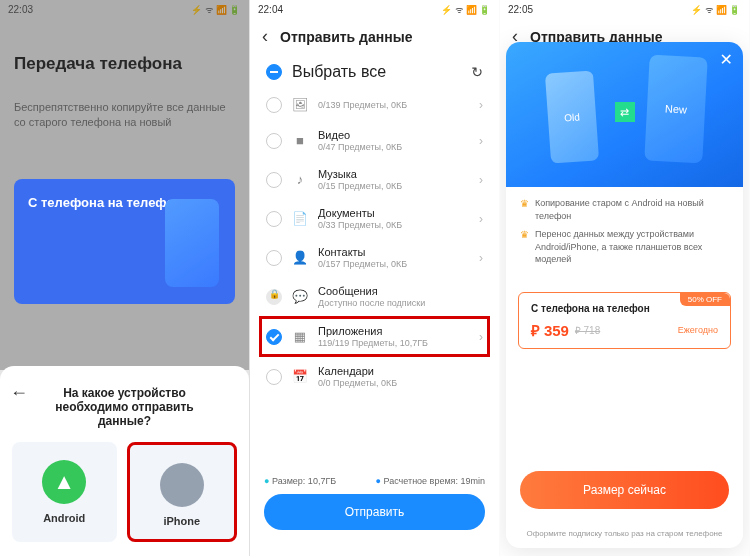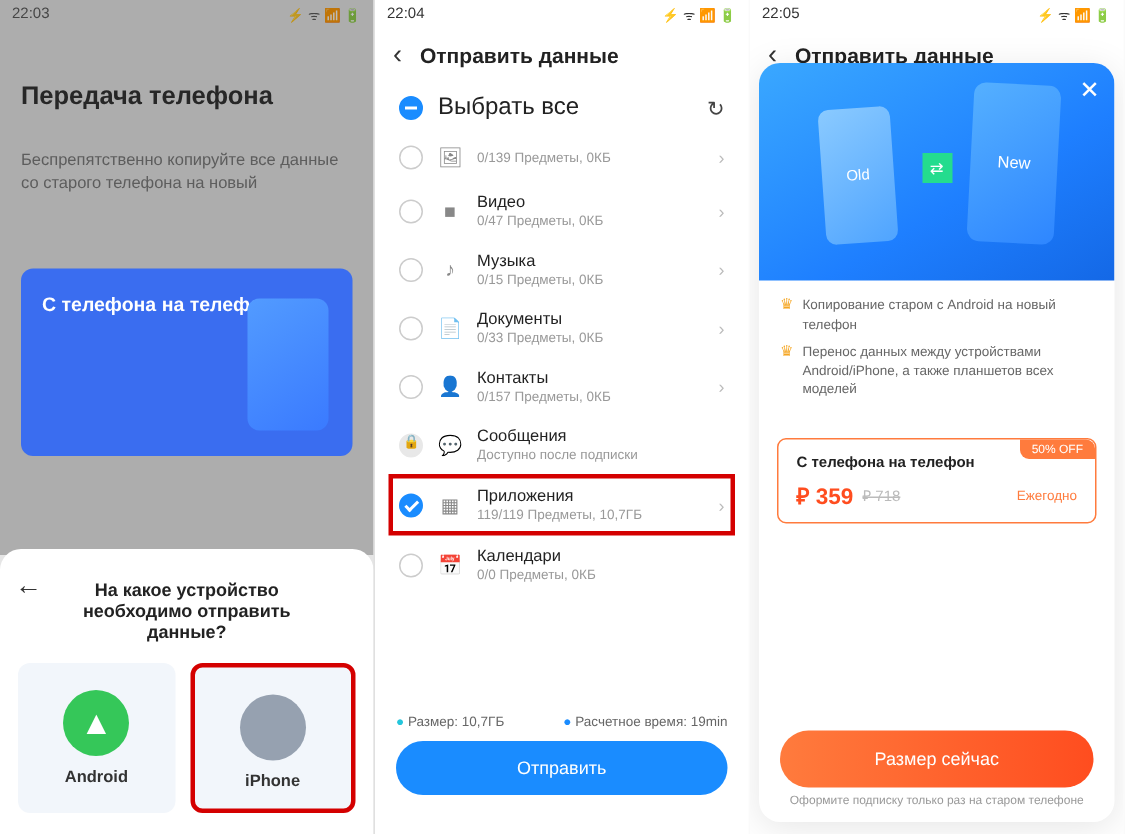--- a/index.html
+++ b/index.html
@@ -71,21 +71,21 @@
 .feat-ic{color:#f5a623;font-size:10px;flex-shrink:0}
 .price-box{border:1.5px solid #ff7b3d;border-radius:6px;margin:10px 12px;padding:10px 12px 8px;position:relative}
 .badge{position:absolute;right:0;top:0;background:#ff7b3d;color:#fff;font-size:8px;padding:2px 8px;border-radius:0 6px 0 6px}
 .price-title{font-size:10px;font-weight:700;color:#222;margin-bottom:6px}
 .price-line{display:flex;align-items:center;gap:6px}
 .price-cur{color:#ff4d1f;font-size:15px;font-weight:700}
 .price-old{color:#bbb;font-size:10px;text-decoration:line-through}
 .price-period{margin-left:auto;font-size:9px;color:#ff7b3d}
 .promo-footer{position:absolute;bottom:0;left:0;right:0;padding:10px 14px}
 .buy-btn{background:linear-gradient(90deg,#ff7b3d,#ff4d1f);color:#fff;text-align:center;padding:12px;border-radius:22px;font-size:12px;font-weight:500}
-.promo-note{text-align:center;font-size:8px;color:#999;margin-top:4px}
+.promo-note{text-align:center;font-size:8px;color:#999;margin-top:20px}
 </style>
 </head>
 <body>
 
 <div class="screen s1">
   <div class="status-bar">
     <span>22:03</span>
     <span class="status-icons">⚡ ᯤ 📶 🔋</span>
   </div>
   <div class="overlay"></div>

